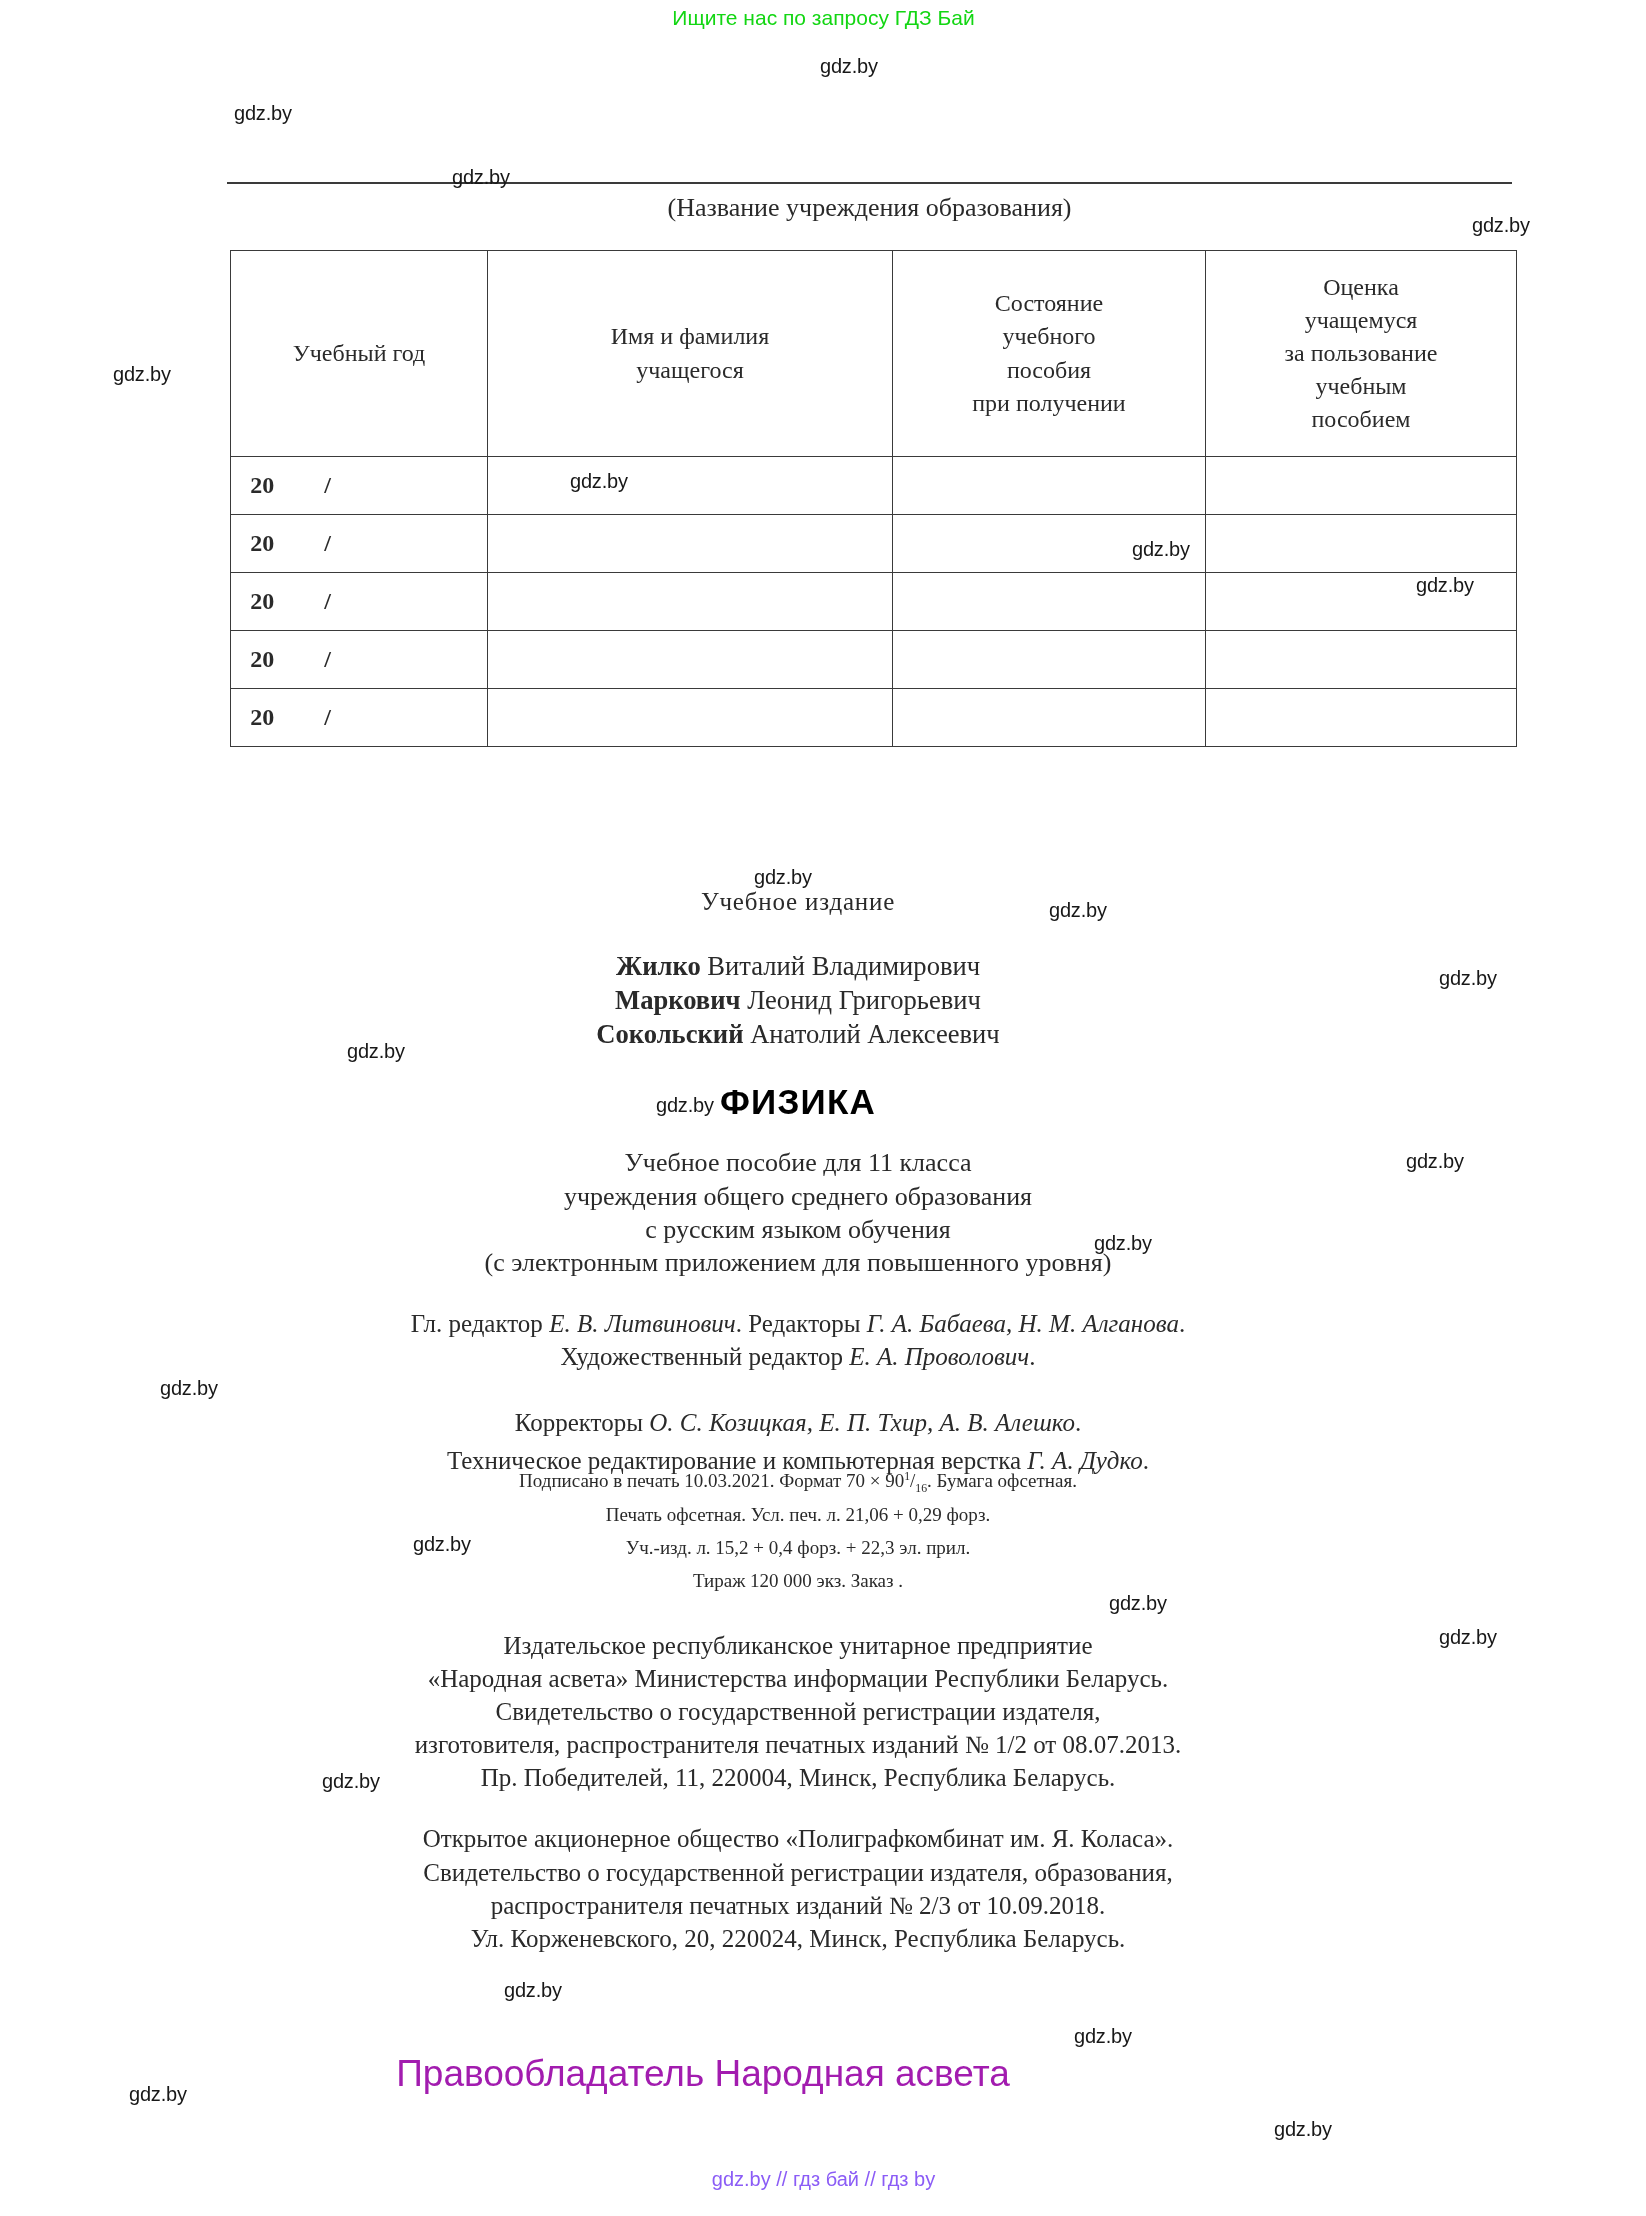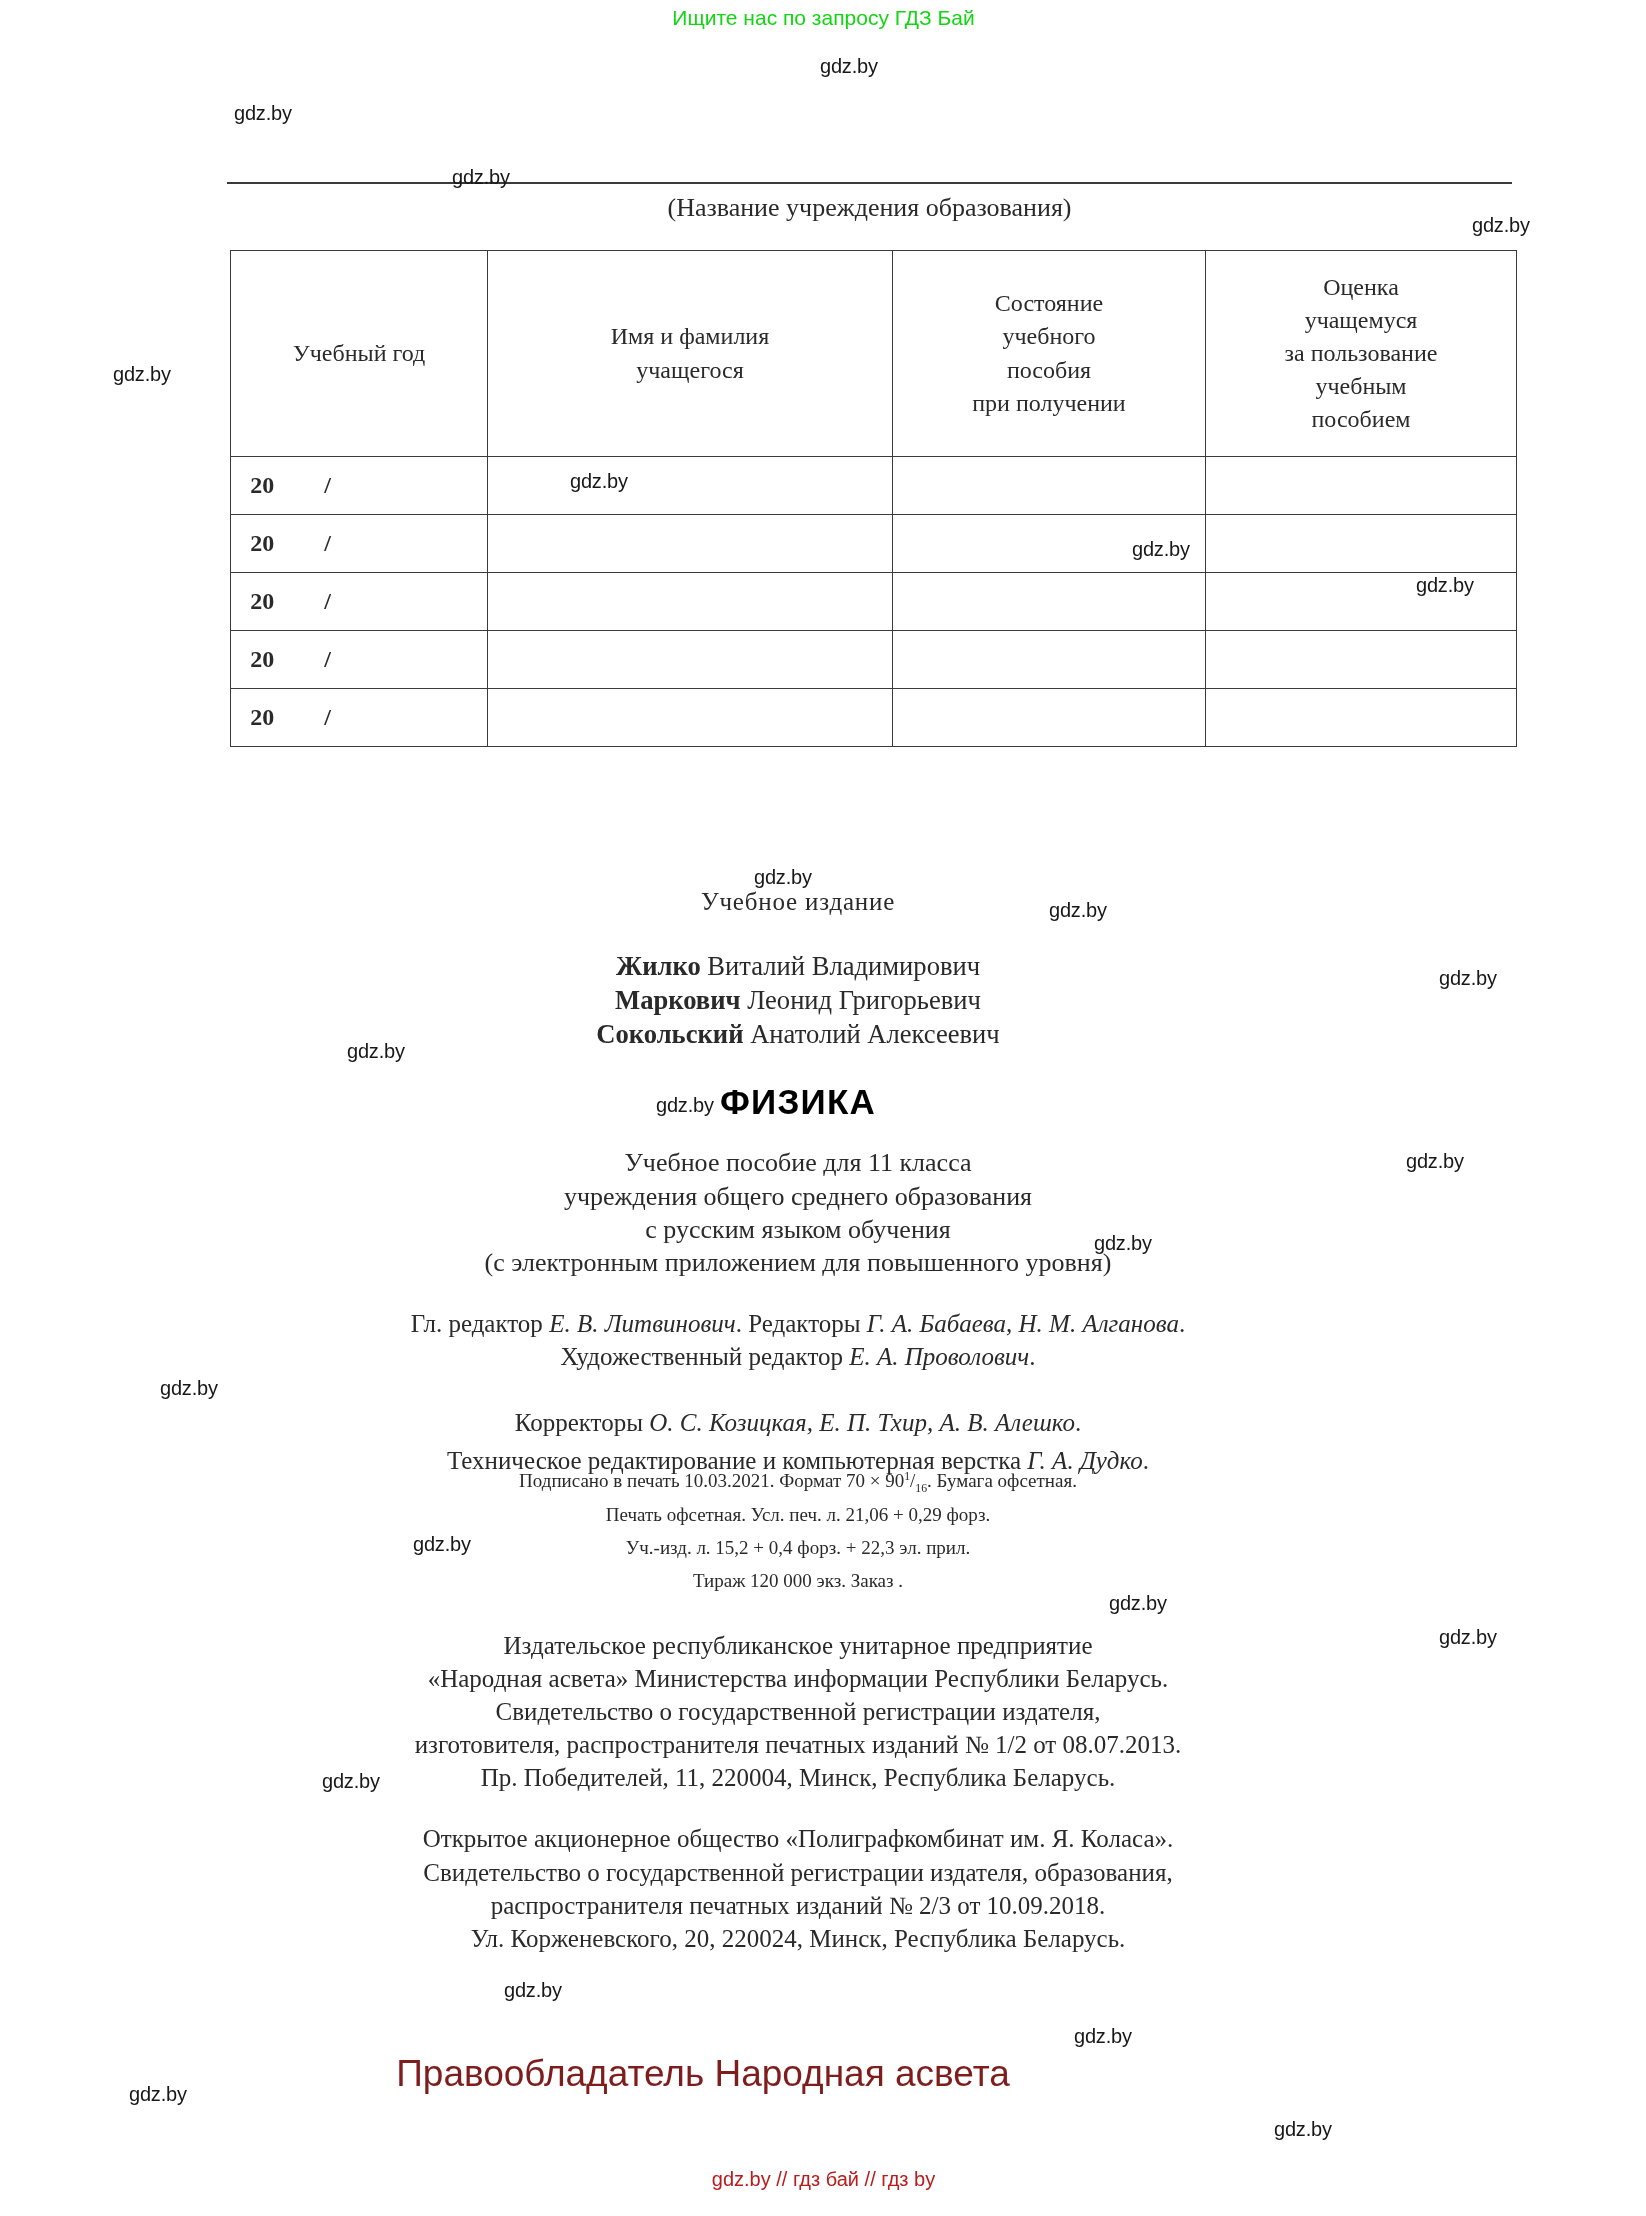--- a/index.html
+++ b/index.html
@@ -33,31 +33,31 @@
     color: #13d613;
     white-space: nowrap;
   }
   .big-wm {
     position: absolute;
     left: 0;
     width: 1406px;
     text-align: center;
     font-family: "Liberation Sans", sans-serif;
     font-size: 37px;
-    color: #7f1d1d;
+    color: #a21caf;
     white-space: nowrap;
   }
   .footer-links {
     position: absolute;
     left: 0;
     width: 1647px;
     text-align: center;
     font-family: "Liberation Sans", sans-serif;
     font-size: 20px;
-    color: #b91c1c;
+    color: #8b5cf6;
     white-space: nowrap;
   }
 
   
   .sig-line {
     position: absolute;
     left: 227px;
     top: 182px;
     width: 1285px;
     height: 2.4px;

